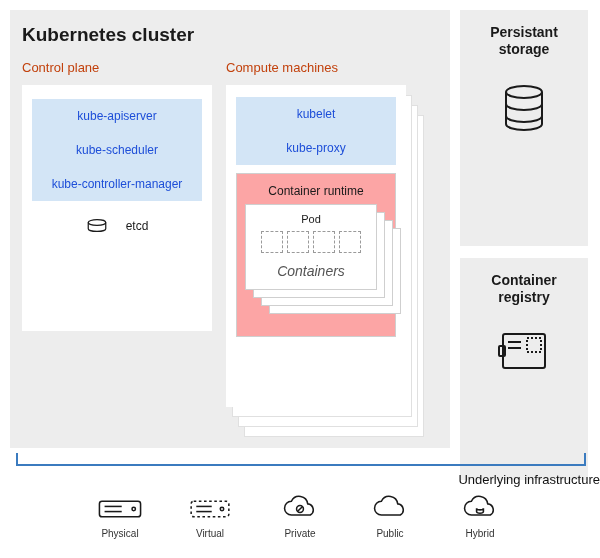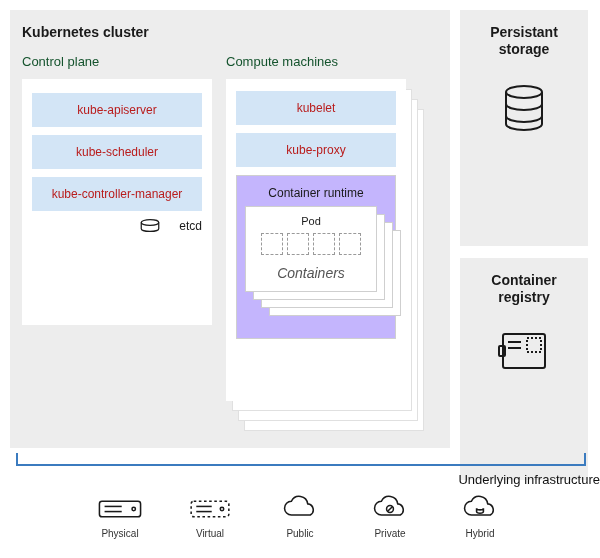--- a/index.html
+++ b/index.html
@@ -13,53 +13,54 @@
   }
   .cluster-box {
     position: absolute;
     left: 10px; top: 10px;
     width: 440px;
     height: 438px;
     background: #ededed;
     padding: 14px 12px 12px 12px;
   }
   .cluster-title {
-    font-size: 14px;
+    font-size: 19px;
     font-weight: 700;
     margin-bottom: 14px;
   }
   .columns {
     display: flex;
     gap: 14px;
   }
   .col-title {
     font-size: 13px;
-    color: #14532d;
+    color: #c2410c;
     margin-bottom: 10px;
   }
   
   .control-plane { width: 190px; }
   .cp-panel {
     background: #fff;
     padding: 14px 10px;
     height: 246px;
   }
   .chip {
     background: #d3e5f6;
     text-align: center;
     font-size: 12px;
-    color: #b91c1c;
+    color: #1d4ed8;
     padding: 10px 4px;
-    margin-bottom: 8px;
+    margin-bottom: 0;
   }
   .etcd-row {
     display: flex;
     align-items: center;
-    justify-content: flex-end;
+    justify-content: center;
     gap: 18px;
+    margin-top: 18px;
     font-size: 12px;
   }
   .etcd-icon {
     width: 22px; height: 14px;
   }
   
   .compute { flex: 1; position: relative; }
   .stack {
     position: relative;
     width: 196px;
@@ -75,21 +76,21 @@
   .stack-layer.l4 { left: 18px; top: 30px; }
   .stack-layer.l3 { left: 12px; top: 20px; }
   .stack-layer.l2 { left: 6px;  top: 10px; }
   .stack-layer.l1 {
     left: 0; top: 0;
     padding: 12px 10px;
     border: none;
   }
   .rt-block {
     border: 1px solid #cfcfcf;
-    background: #c4b5fd;
+    background: #fca5a5;
     padding: 10px 8px 8px 8px;
     margin-top: 8px;
     height: 164px;
     text-align: center;
   }
   .rt-title { font-size: 12px; margin-bottom: 6px; }
   
   .pod-stack { position: relative; height: 110px; }
   .pod-layer {
     position: absolute;
@@ -286,39 +287,39 @@
         <line x1="12" y1="18" x2="30" y2="18"></line>
       </g>
     </svg>
     <span>Virtual</span>
   </div>
 
   <div class="infra-item">
     <svg class="infra-icon" viewBox="0 0 56 30">
       <g fill="none" stroke="#1a1a1a" stroke-width="1.8">
         <path d="M18 22 a8 8 0 0 1 0-16 a10 10 0 0 1 19 3 a7 7 0 0 1 3 13 Z"></path>
-      </g>
-    </svg>
-    <span>Public</span>
-  </div>
-
-  <div class="infra-item">
-    <svg class="infra-icon" viewBox="0 0 56 30">
-      <g fill="none" stroke="#1a1a1a" stroke-width="1.8">
-        <path d="M18 22 a8 8 0 0 1 0-16 a10 10 0 0 1 19 3 a7 7 0 0 1 3 13 Z"></path>
         <circle cx="28" cy="15" r="4"></circle>
         <line x1="25" y1="18" x2="31" y2="12"></line>
       </g>
     </svg>
     <span>Private</span>
   </div>
 
   <div class="infra-item">
     <svg class="infra-icon" viewBox="0 0 56 30">
       <g fill="none" stroke="#1a1a1a" stroke-width="1.8">
         <path d="M18 22 a8 8 0 0 1 0-16 a10 10 0 0 1 19 3 a7 7 0 0 1 3 13 Z"></path>
+      </g>
+    </svg>
+    <span>Public</span>
+  </div>
+
+  <div class="infra-item">
+    <svg class="infra-icon" viewBox="0 0 56 30">
+      <g fill="none" stroke="#1a1a1a" stroke-width="1.8">
+        <path d="M18 22 a8 8 0 0 1 0-16 a10 10 0 0 1 19 3 a7 7 0 0 1 3 13 Z"></path>
         <path d="M24 14 a4 2 0 1 0 8 0 M24 14 v4 a4 2 0 0 0 8 0 v-4"></path>
       </g>
     </svg>
     <span>Hybrid</span>
   </div>
 
 </div>
 
 </body></html>

